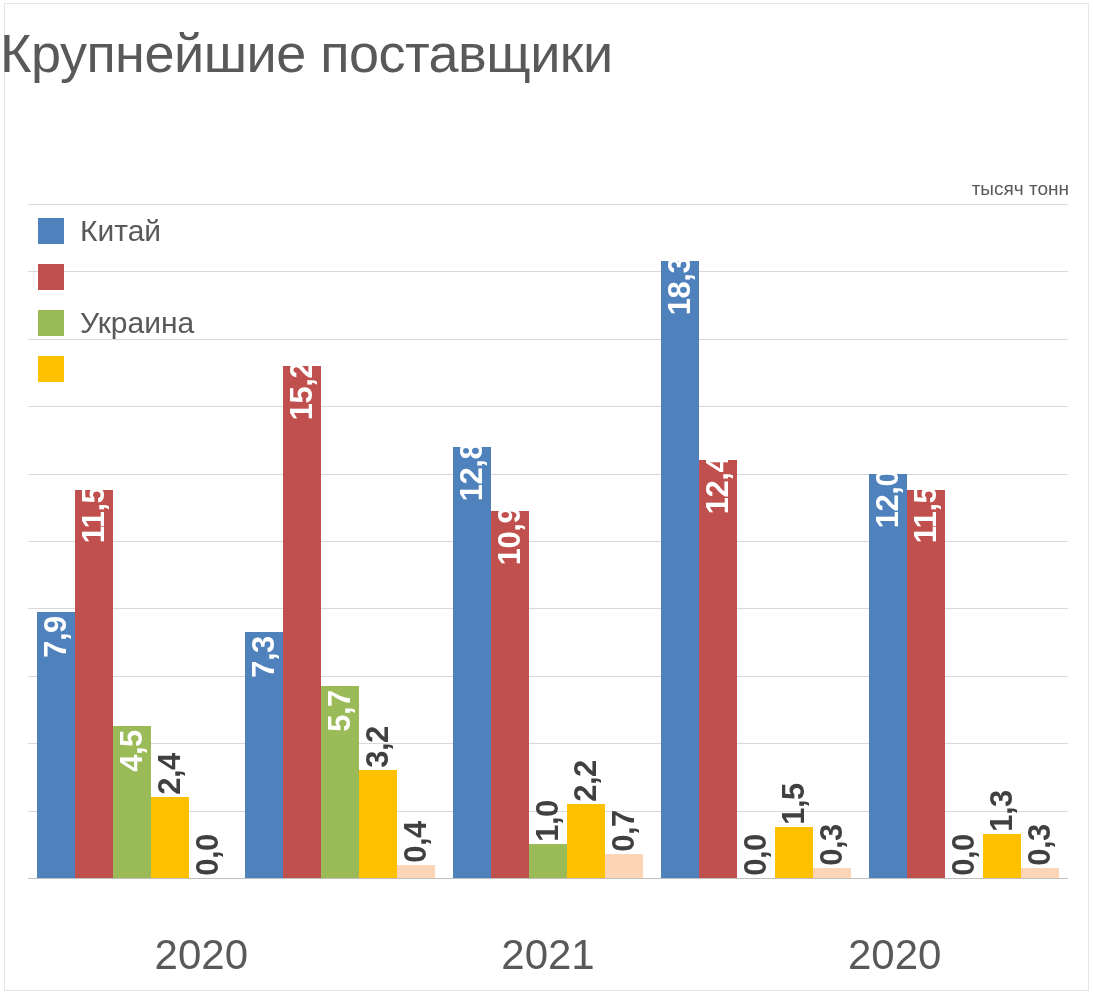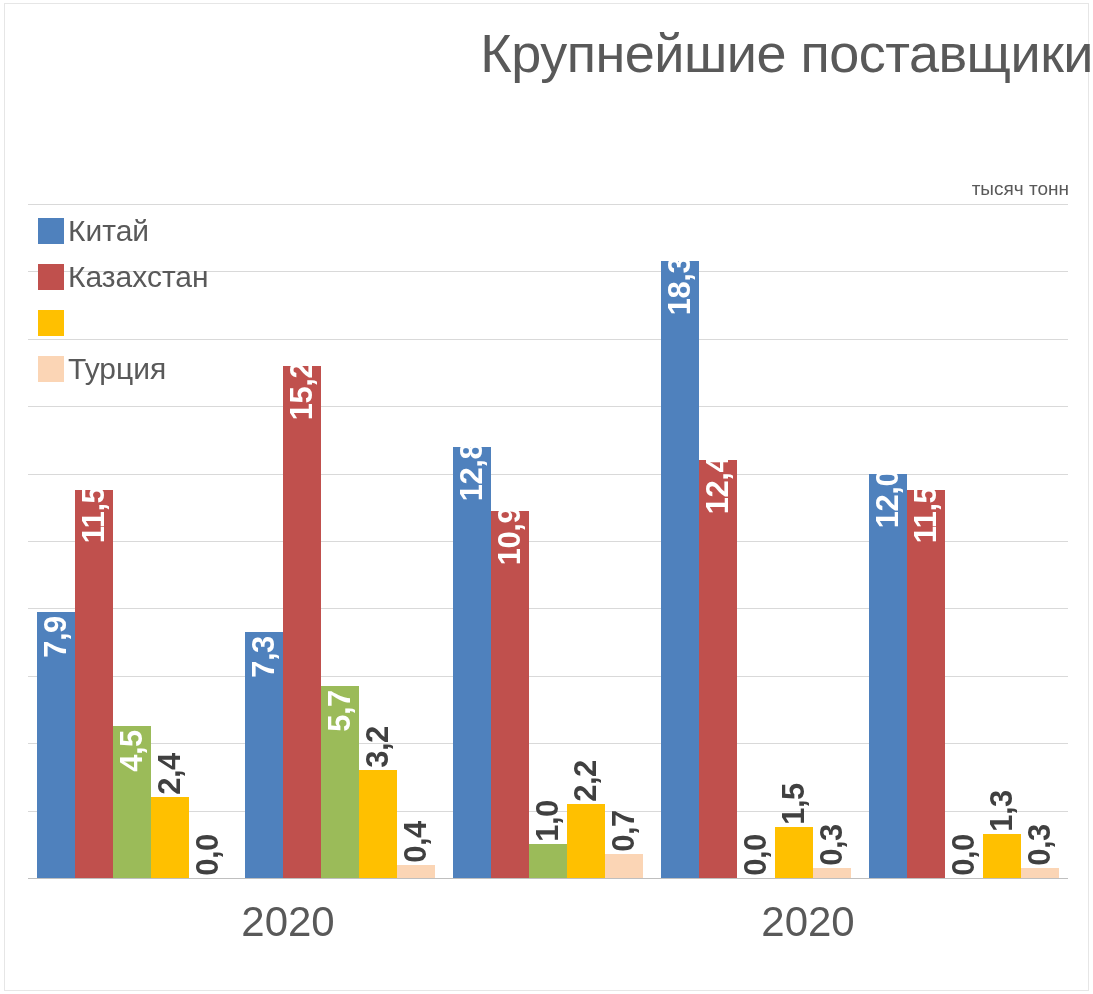--- a/index.html
+++ b/index.html
@@ -29,21 +29,21 @@
     box-sizing: border-box;
     background: #ffffff;
   }
 
   
   #title-block {
     position: absolute;
     left: 0;
     top: 18px;
     width: 1093px;
-    text-align: right;
+    text-align: left;
     color: #595959;
     font-size: 54px;
     line-height: 70px;
     font-weight: 400;
     letter-spacing: -0.5px;
   }
   #title-block .tline { display: block; }
 
   
   #units {
@@ -126,21 +126,21 @@
   .bar-label.outside {
     color: #404040;
     bottom: 100%;
     margin-bottom: 4px;
   }
 
   
   #cats {
     position: absolute;
     left: 28px;
-    top: 898px;
+    top: 931px;
     width: 1040px;
     display: flex;
   }
   .cat {
     flex: 1 1 0;
     text-align: center;
     font-size: 42px;
     color: #595959;
   }
 
@@ -157,21 +157,21 @@
     display: flex;
     align-items: center;
     height: 46px;
   }
   .legend-swatch {
     width: 26px;
     height: 26px;
     flex: 0 0 26px;
   }
   .legend-text {
-    margin-left: 4px;
+    margin-left: 16px;
     font-size: 30px;
     color: #595959;
     white-space: nowrap;
   }
 </style>
 </head>
 <body>
 
 <div id="page">
   <div id="frame"></div>
@@ -331,33 +331,33 @@
               <span class="bar-label outside">0,3</span>
             </div>
           </div>
         </div>
       </div>
     <div id="baseline"></div>
   </div>
 
   <div id="cats">
       <div class="cat">2020</div>
+      <div class="cat">2021</div>
       <div class="cat">2020</div>
     </div>
 
   <div id="legend">
       <div class="legend-item">
         <span class="legend-swatch" style="background: rgb(79, 129, 189);"></span>
         <span class="legend-text">Китай</span>
       </div>
       <div class="legend-item">
         <span class="legend-swatch" style="background: rgb(192, 80, 77);"></span>
-        <span class="legend-text">Казахстан</span>
+      </div>
+      <div class="legend-item">
+        <span class="legend-swatch" style="background: rgb(155, 187, 89);"></span>
+        <span class="legend-text">Украина</span>
       </div>
       <div class="legend-item">
         <span class="legend-swatch" style="background: rgb(255, 192, 0);"></span>
       </div>
-      <div class="legend-item">
-        <span class="legend-swatch" style="background: rgb(251, 213, 181);"></span>
-        <span class="legend-text">Турция</span>
-      </div>
     </div>
 </div>
 
 </body></html>

